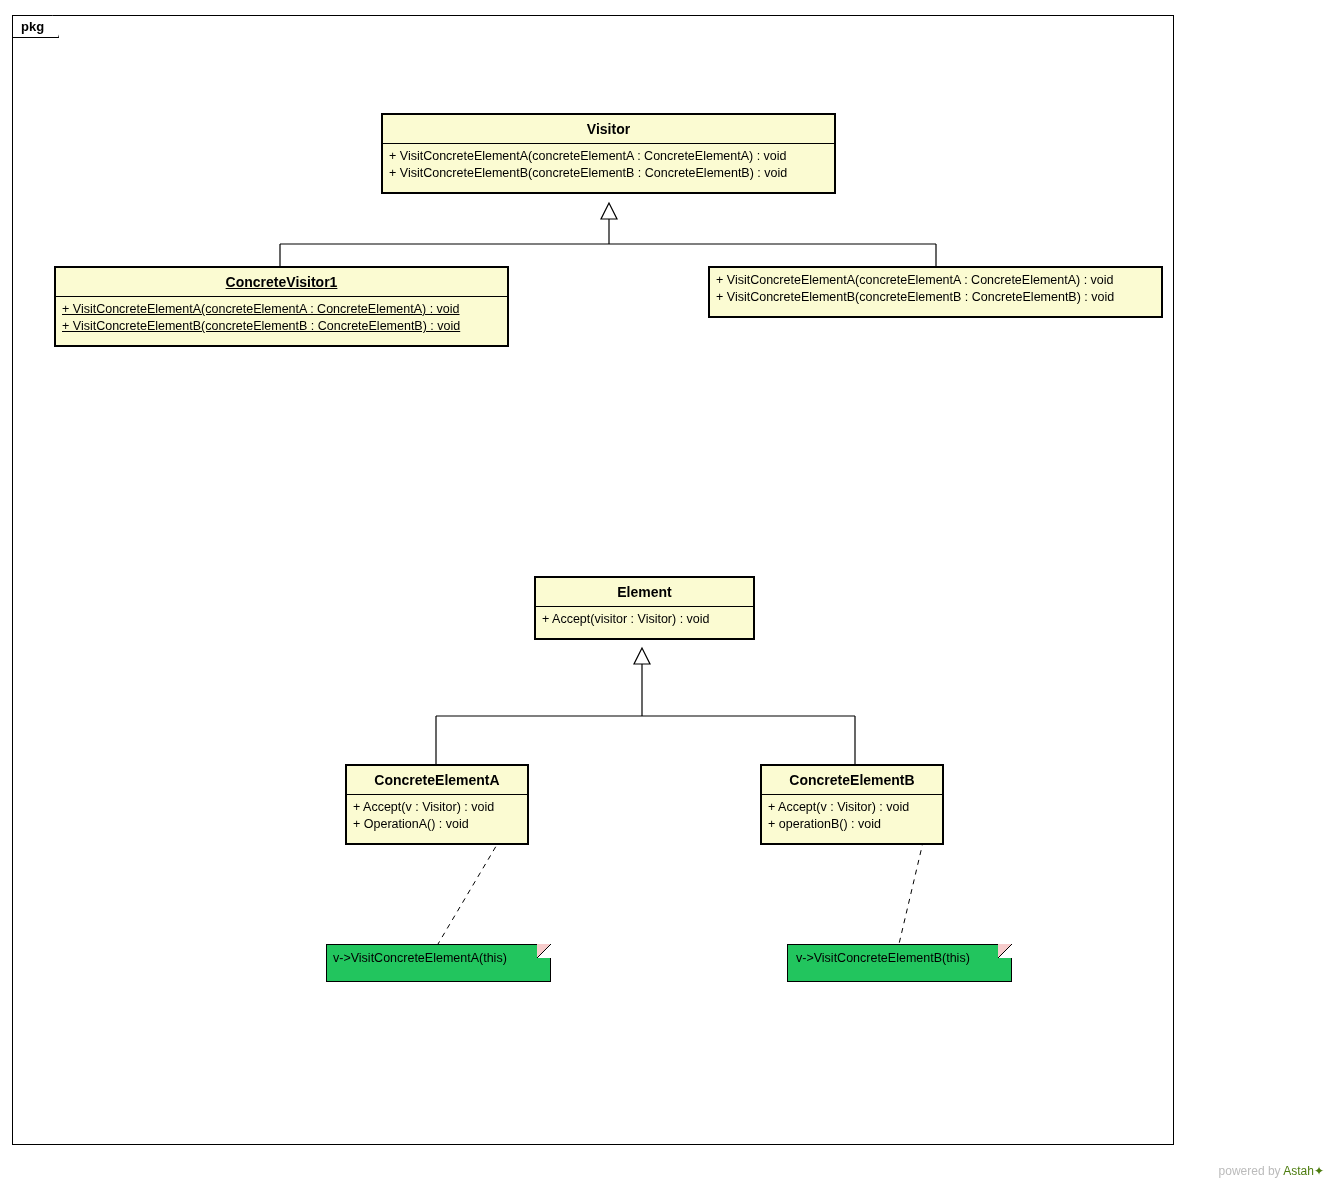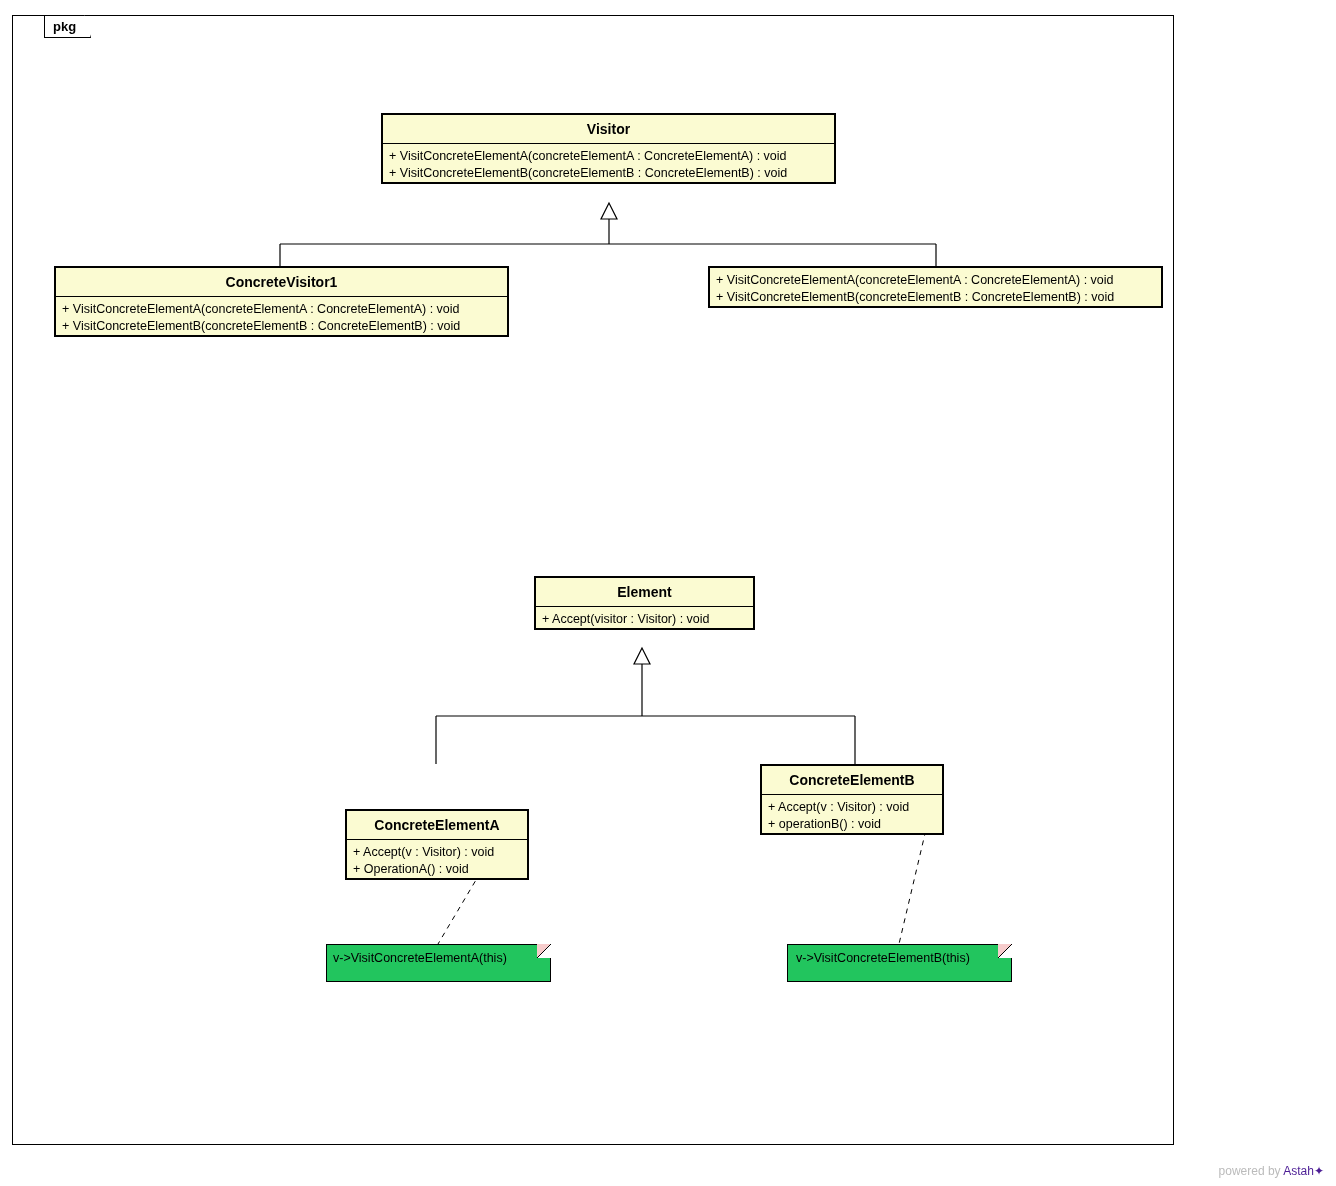--- a/index.html
+++ b/index.html
@@ -25,38 +25,37 @@
   .pkg-tab {
     position: absolute;
     left: -1px;
     top: -1px;
     padding: 3px 14px 3px 8px;
     border: 1px solid #000;
     background: #fff;
     font-size: 13px;
     font-weight: bold;
     clip-path: polygon(0 0, 85% 0, 100% 100%, 0 100%);
-    margin-left: 32px;
   }
   .uml-class {
     position: absolute;
     background: #fbfbd2;
     border: 2px solid #000;
     box-sizing: border-box;
   }
   .uml-title {
     text-align: center;
     font-weight: bold;
     font-size: 14px;
     padding: 6px 0;
     border-bottom: 1px solid #000;
   }
   .uml-body {
     font-size: 12.5px;
-    padding: 4px 6px 0 6px;
+    padding: 4px 6px 10px 6px;
     line-height: 1.35;
   }
   .note {
     position: absolute;
     background: #22c55e;
     border: 1px solid #000;
     font-size: 12.5px;
     padding: 6px 8px 16px 6px;
     box-sizing: border-box;
   }
@@ -70,21 +69,21 @@
     background: linear-gradient(135deg, #f7cccc 0 48%, #000 48% 52%, #fff 52% 100%);
   }
   .footer {
     position: absolute;
     right: 12px;
     bottom: 8px;
     font-size: 12px;
     color: #bbb;
   }
   .footer .brand {
-    color: #4c1d95;
+    color: #4d7c0f;
   }
   svg.connectors {
     position: absolute;
     left: 0;
     top: 0;
     pointer-events: none;
   }
 </style>
 </head>
 <body>
@@ -117,21 +116,21 @@
     </svg>
 
     <div class="uml-class" style="left:368px; top:97px; width:455px;">
       <div class="uml-title">Visitor</div>
       <div class="uml-body">
         <div>+ VisitConcreteElementA(concreteElementA : ConcreteElementA) : void</div>
         <div>+ VisitConcreteElementB(concreteElementB : ConcreteElementB) : void</div>
       </div>
     </div>
 
-    <div class="uml-class" style="left:41px; top:250px; width:455px;">
+    <div class="uml-class" style="left:41px; top:250px; width:455px;text-decoration:underline;">
       <div class="uml-title">ConcreteVisitor1</div>
       <div class="uml-body">
         <div>+ VisitConcreteElementA(concreteElementA : ConcreteElementA) : void</div>
         <div>+ VisitConcreteElementB(concreteElementB : ConcreteElementB) : void</div>
       </div>
     </div>
 
     <div class="uml-class" style="left:695px; top:250px; width:455px;">
       <div class="uml-body">
         <div>+ VisitConcreteElementA(concreteElementA : ConcreteElementA) : void</div>
@@ -139,21 +138,21 @@
       </div>
     </div>
 
     <div class="uml-class" style="left:521px; top:560px; width:221px;">
       <div class="uml-title">Element</div>
       <div class="uml-body">
         <div>+ Accept(visitor : Visitor) : void</div>
       </div>
     </div>
 
-    <div class="uml-class" style="left:332px; top:748px; width:184px;margin-top:45px;">
+    <div class="uml-class" style="left:332px; top:748px; width:184px;">
       <div class="uml-title">ConcreteElementA</div>
       <div class="uml-body">
         <div>+ Accept(v : Visitor) : void</div>
         <div>+ OperationA() : void</div>
       </div>
     </div>
 
     <div class="uml-class" style="left:747px; top:748px; width:184px;">
       <div class="uml-title">ConcreteElementB</div>
       <div class="uml-body">

